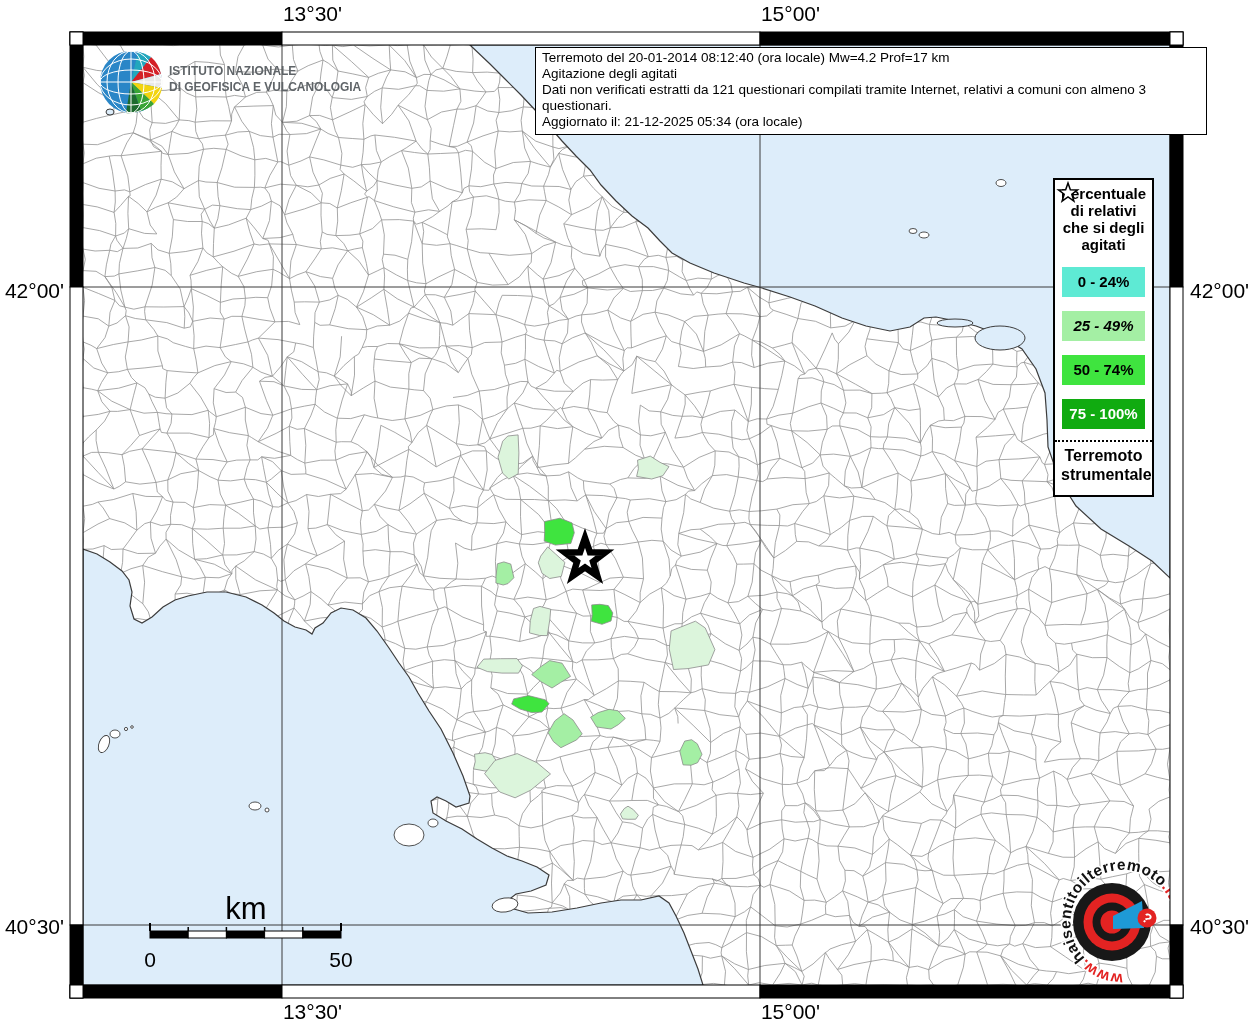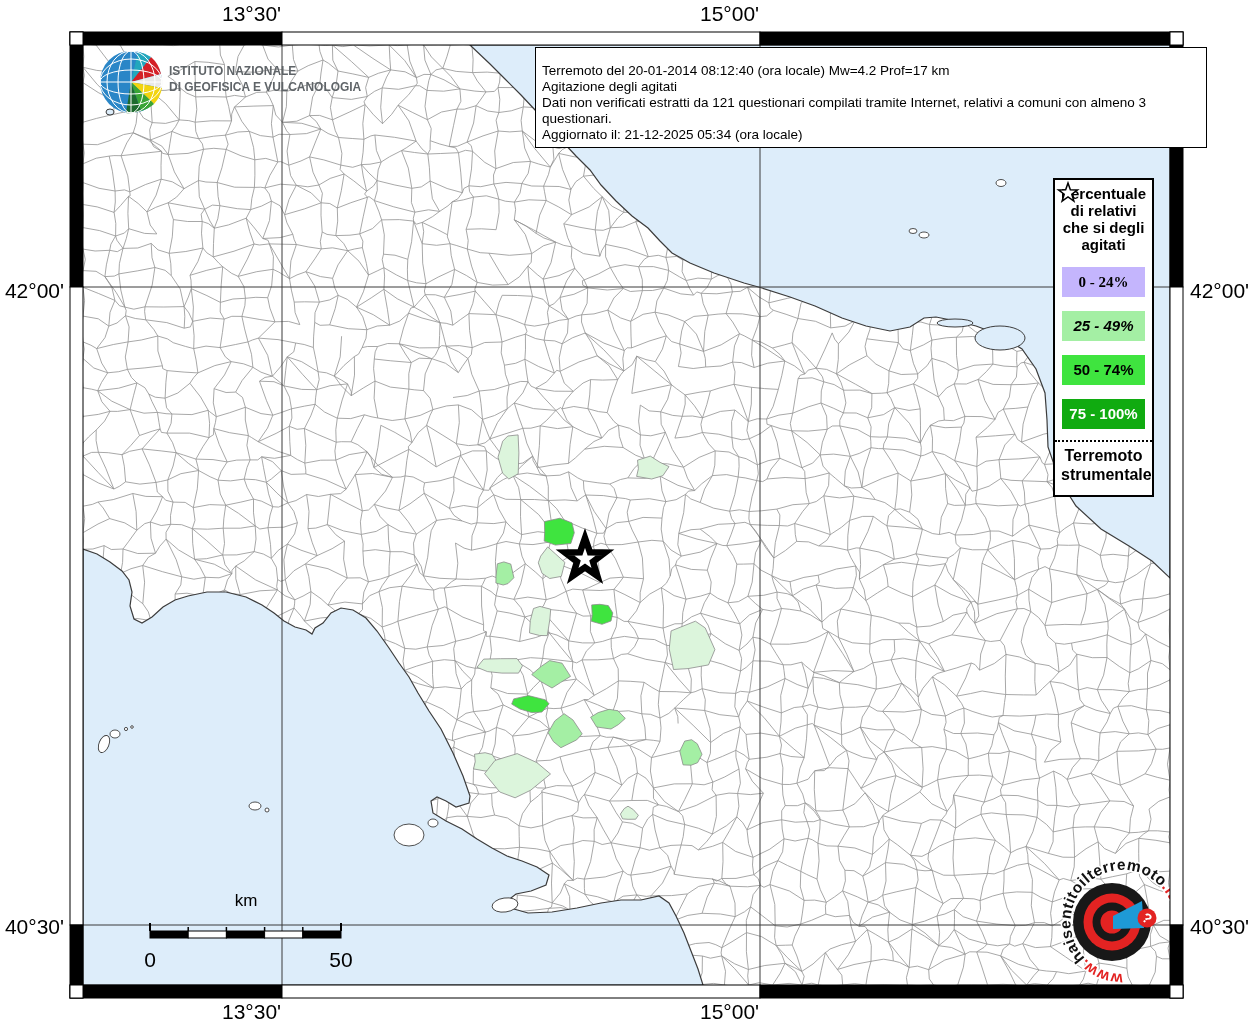--- a/index.html
+++ b/index.html
@@ -2,45 +2,45 @@
 <html><head>
 <meta charset="utf-8">
 <style>
   html,body{margin:0;padding:0;background:#fff;}
   body{font-family:"Liberation Sans","DejaVu Sans",sans-serif;}
   .stage{position:relative;width:1255px;height:1024px;background:#fff;overflow:hidden;}
   .stage svg{position:absolute;left:0;top:0;}
 
   
   .coord{position:absolute;font-size:21px;color:#000;white-space:nowrap;}
-  .coord.center{width:120px;text-align:left;}
+  .coord.center{width:120px;text-align:right;}
   .coord.rightalign{width:64px;text-align:right;}
 
   
   .title-box{
     position:absolute;left:535px;top:47px;width:672px;box-sizing:border-box;
-    background:#fff;border:1.5px solid #000;padding:15px 6px 4px 6px;
+    background:#fff;border:1.5px solid #000;padding:2px 6px 4px 6px;
     font-size:13.5px;line-height:15.9px;color:#000;
   }
 
   
   .legend{
     position:absolute;left:1053px;top:178px;width:101px;height:319px;box-sizing:border-box;
     background:#fff;border:2px solid #000;padding:5px 6px 0 6px;text-align:center;
   }
   .legend .ltitle{font-size:15px;font-weight:bold;line-height:17px;}
   .legend .swatch{height:30px;line-height:30px;font-size:15px;font-weight:bold;
     margin:14px 1px 0 1px;}
   .legend .divider{border-top:2px dotted #000;margin:11px -6px 0 -6px;}
   .legend .epi{font-size:16px;font-weight:bold;line-height:19px;margin-top:4px;}
   .legend .starwrap{margin-top:2px;}
 
   
   .scalelabel{position:absolute;font-size:21px;color:#000;text-align:center;}
-  .kmlabel{position:absolute;font-size:17px;color:#000;text-align:center;}
+  .kmlabel{position:absolute;font-size:31px;color:#000;text-align:center;}
 
   
   .ingv-text{position:absolute;left:169px;top:63px;color:#5f6468;font-weight:bold;
     font-size:13px;line-height:16px;letter-spacing:0px;transform:scaleX(.92);transform-origin:left top;
     white-space:nowrap;}
 </style>
 </head>
 <body>
 
 <div class="stage">
@@ -215,21 +215,21 @@
     <div>Agitazione degli agitati</div>
     <div>Dati non verificati estratti da 121 questionari compilati tramite Internet, relativi a comuni con almeno 3 questionari.</div>
     <div>Aggiornato il: 21-12-2025 05:34 (ora locale)</div>
   </div>
 
   <div class="legend">
     <div class="ltitle">Percentuale</div>
     <div class="ltitle">di relativi</div>
     <div class="ltitle">che si degli</div>
     <div class="ltitle">agitati</div>
-    <div class="swatch" style="background: #c4b5fd; color: rgb(0, 0, 0); font-family: Liberation Serif, serif;">0 - 24%</div>
+    <div class="swatch" style="background: #5eead4; color: rgb(0, 0, 0);">0 - 24%</div>
     <div class="swatch" style="background: rgb(164, 239, 164); color: rgb(0, 0, 0); font-style: italic;">25 - 49%</div>
     <div class="swatch" style="background: rgb(63, 228, 63); color: rgb(0, 0, 0);">50 - 74%</div>
     <div class="swatch" style="background: rgb(16, 171, 16); color: rgb(255, 255, 255);">75 - 100%</div>
     <div class="divider"></div>
     <div class="epi">Terremoto</div>
     <div class="epi" style="margin-top:0;">strumentale</div>
     <div class="starwrap">
       <svg id="legend-star" width="26" height="24" viewBox="0 0 26 24">
           <path d="M13.00,3.00L15.35,9.76L22.51,9.91L16.80,14.24L18.88,21.09L13.00,17.00L7.12,21.09L9.20,14.24L3.49,9.91L10.65,9.76Z" fill="#ffffff" stroke="#000000" stroke-width="1.5"></path>
         </svg>

